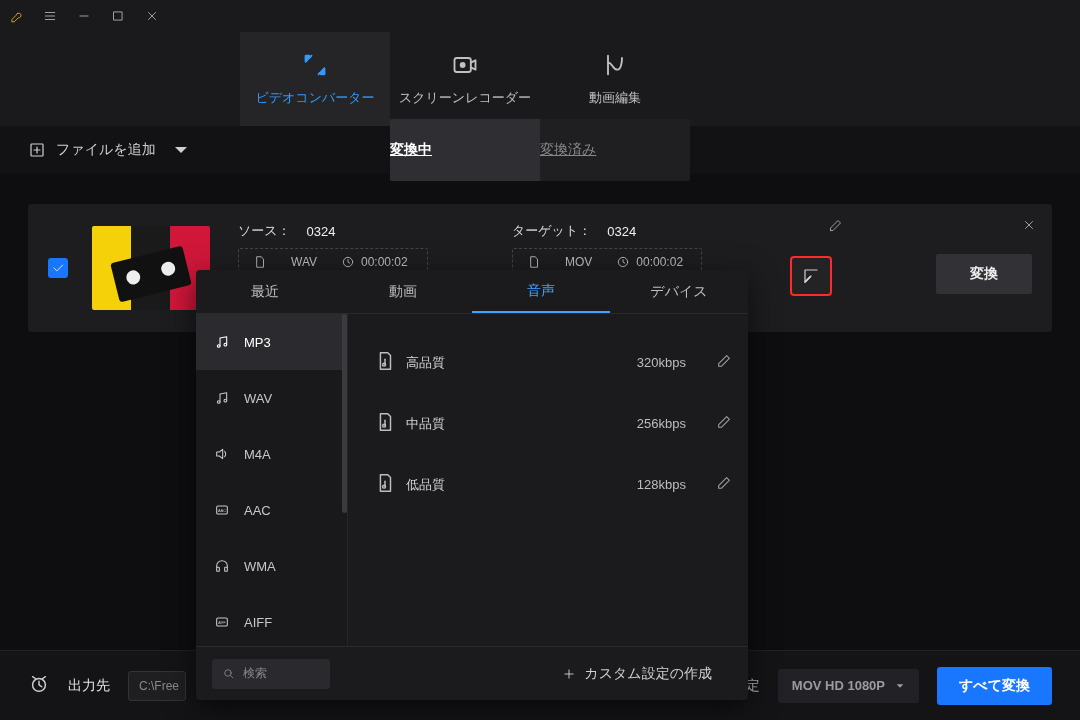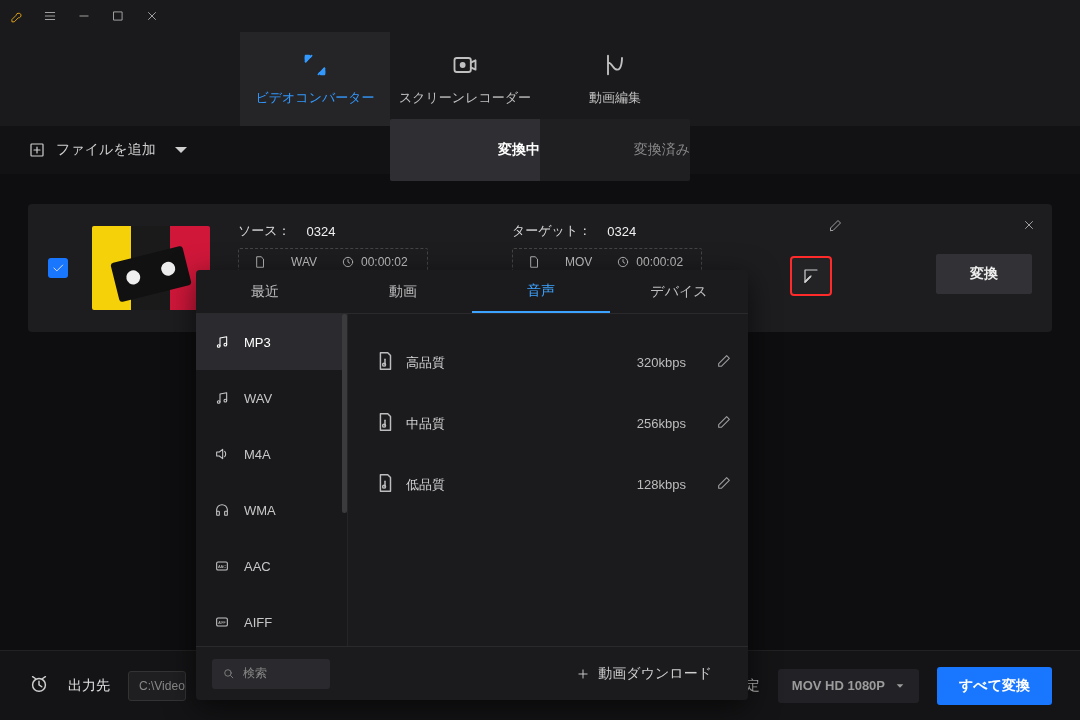--- a/index.html
+++ b/index.html
@@ -21,21 +21,21 @@
   .maintab { width:150px; display:flex; flex-direction:column; align-items:center; justify-content:center; gap:10px; color:#c0c0c0; font-size:13px; }
   .maintab.active { background:#252528; color:#3399ff; }
   .maintab svg { width:28px; height:28px; }
 
   
   .toolbar { height:48px; display:flex; align-items:center; padding:0 28px; background:#121214; position:relative;}
   .add-file { display:flex; align-items:center; gap:10px; color:#cfcfcf; font-size:14px; }
   .add-file svg{width:18px;height:18px;}
   .chev-down{margin-left:6px;}
   .centertabs { position:absolute; left:50%; transform:translateX(-50%); display:flex; background:#1f1f22; border-radius:2px; overflow:hidden; }
-  .centertab { width:150px; text-align:right; padding:22px 0; font-size:14px; color:#888; }
+  .centertab { width:150px; text-align:left; padding:22px 0; font-size:14px; color:#888;text-decoration:underline; }
   .centertab.active { background:#2f2f33; color:#fff; font-weight:bold; }
 
   
   .content { padding:30px 28px 0; }
   .card { background:#1d1d20; border-radius:4px; padding:18px 20px; display:flex; align-items:flex-start; gap:24px; position:relative; height:128px;}
   .checkbox { width:20px; height:20px; background:#1976ff; border-radius:3px; display:flex; align-items:center; justify-content:center; align-self:center;}
   .checkbox svg{width:14px;height:14px;stroke:#fff;}
   .thumb { width:118px; height:84px; align-self:center; position:relative; overflow:hidden; border-radius:2px;}
   .thumb .b1{position:absolute;inset:0;background:linear-gradient(90deg,#f5d10a 0 33%,#1a1a1a 33% 66%,#d0173a 66% 100%);}
   .thumb .cassette{position:absolute;left:22px;top:28px;width:74px;height:40px;background:#111;border-radius:3px;transform:rotate(-14deg);}
@@ -285,32 +285,32 @@
         </div>
       <div class="fmt-item">
           <svg viewBox="0 0 24 24">
             <path class="stroke" d="M4 9v6h4l5 4V5L8 9H4z"></path>
             <path class="stroke" d="M16 8c2 2 2 6 0 8"></path>
           </svg>
           <span>M4A</span>
         </div>
       <div class="fmt-item">
           <svg viewBox="0 0 24 24">
+            <rect class="stroke" x="4" y="6" width="16" height="12" rx="2"></rect>
+            <text x="12" y="15" font-size="6" text-anchor="middle" fill="currentColor">AAC</text>
+          </svg>
+          <span>AAC</span>
+        </div>
+      <div class="fmt-item">
+          <svg viewBox="0 0 24 24">
             <path class="stroke" d="M4 14v-2a8 8 0 0 1 16 0v2"></path>
             <rect class="stroke" x="4" y="14" width="4" height="6" rx="1"></rect>
             <rect class="stroke" x="16" y="14" width="4" height="6" rx="1"></rect>
           </svg>
           <span>WMA</span>
-        </div>
-      <div class="fmt-item">
-          <svg viewBox="0 0 24 24">
-            <rect class="stroke" x="4" y="6" width="16" height="12" rx="2"></rect>
-            <text x="12" y="15" font-size="6" text-anchor="middle" fill="currentColor">AAC</text>
-          </svg>
-          <span>AAC</span>
         </div>
       <div class="fmt-item">
           <svg viewBox="0 0 24 24">
             <rect class="stroke" x="4" y="6" width="16" height="12" rx="2"></rect>
             <text x="12" y="15" font-size="5.2" text-anchor="middle" fill="currentColor">AIFF</text>
           </svg>
           <span>AIFF</span>
         </div>
       <div class="fmt-item dim">
           <svg viewBox="0 0 24 24">
@@ -364,32 +364,32 @@
       <svg viewBox="0 0 24 24">
           <circle class="stroke" cx="11" cy="11" r="6"></circle>
           <path class="stroke" d="M20 20l-4-4"></path>
         </svg>
       <span>検索</span>
     </div>
     <div class="custom-create">
       <svg viewBox="0 0 24 24">
           <path class="stroke" d="M12 5v14M5 12h14"></path>
         </svg>
-      <span>動画ダウンロード</span>
+      <span>カスタム設定の作成</span>
     </div>
   </div>
 </div>
 
 <div class="bottombar">
   <span class="clock-icon"><svg viewBox="0 0 24 24">
         <circle class="stroke" cx="12" cy="13" r="7"></circle>
         <path class="stroke" d="M12 9v4l3 2M5 4l3 2M19 4l-3 2"></path>
       </svg></span>
   <span class="outlabel">出力先</span>
-  <div class="pathbox">C:\Video</div>
+  <div class="pathbox">C:\Free</div>
   <span class="out-set">定</span>
   <div class="fmt-select">
     <span>MOV HD 1080P</span>
     <svg viewBox="0 0 24 24">
         <path d="M4 8l8 8 8-8" fill="currentColor"></path>
       </svg>
   </div>
   <div class="convert-all">すべて変換</div>
 </div>
 

